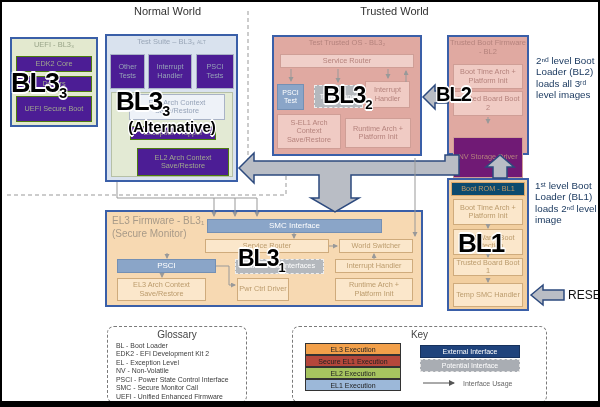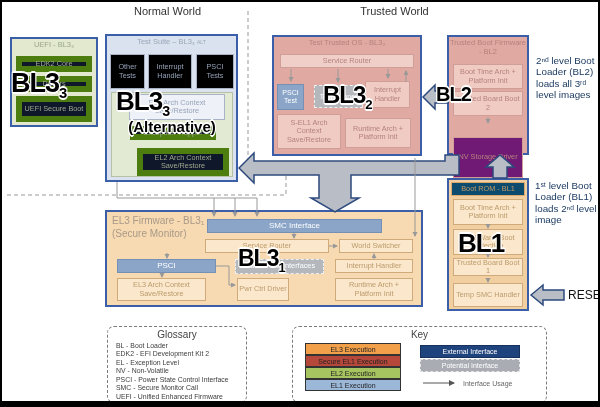--- a/index.html
+++ b/index.html
@@ -7,22 +7,22 @@
     position:relative;width:600px;height:407px;box-sizing:border-box;
     border:2px solid #000;border-bottom:6px solid #000;background:#fff;
     font-family:"Liberation Sans",sans-serif;overflow:hidden;
   }
   .abs{position:absolute;box-sizing:border-box;}
   .wlabel{font-size:11px;color:#333;text-align:center;z-index:1;}
   .world-box{border:2.5px solid #3a5fa8;z-index:1;}
   .hdr{position:absolute;left:0;right:0;top:2px;text-align:center;font-size:7.5px;line-height:1.15;}
   .sub{position:absolute;box-sizing:border-box;display:flex;align-items:center;justify-content:center;
        text-align:center;font-size:7.3px;line-height:1.12;padding:1px;z-index:1;}
-  .g  {background:#0f172a;border:6px solid #4d7c0f;color:#a0a88e;}
-  .b  {background:#000000;border:1px solid #a9b3c6;color:#96a3b8;}
+  .g  {background:#4c1d95;border:1px solid #4d7c0f;color:#a0a88e;}
+  .b  {background:#4c1d95;border:1px solid #a9b3c6;color:#96a3b8;}
   .p  {background:#f0cbc4;border:1px solid #cf9e96;color:#b5837d;}
   .o  {background:#fbe7cb;border:1px solid #cfab7c;color:#bb9b6c;}
   .steel{background:#8aa5c8;border:1px solid #7490b4;color:#fff;}
   .grayd{background:#b4b8bd;border:1px dashed #eee;color:#fff;}
   .big{position:absolute;font-weight:bold;color:#000;z-index:3;line-height:1;letter-spacing:-1px;
        text-shadow:-1px -1px 0 #fff,1px -1px 0 #fff,-1px 1px 0 #fff,1px 1px 0 #fff,0 2px 0 #fff,0 -2px 0 #fff;}
   .big sub{font-size:0.55em;letter-spacing:0;}
   .ann{position:absolute;color:#17365d;font-size:9.8px;line-height:1.17;z-index:1;}
   .legendbox{border:1.5px dashed #7a7a7a;border-radius:7px;background:#fff;z-index:1;}
   .ltitle{position:absolute;left:0;right:0;top:2px;text-align:center;font-size:10px;color:#444;}

